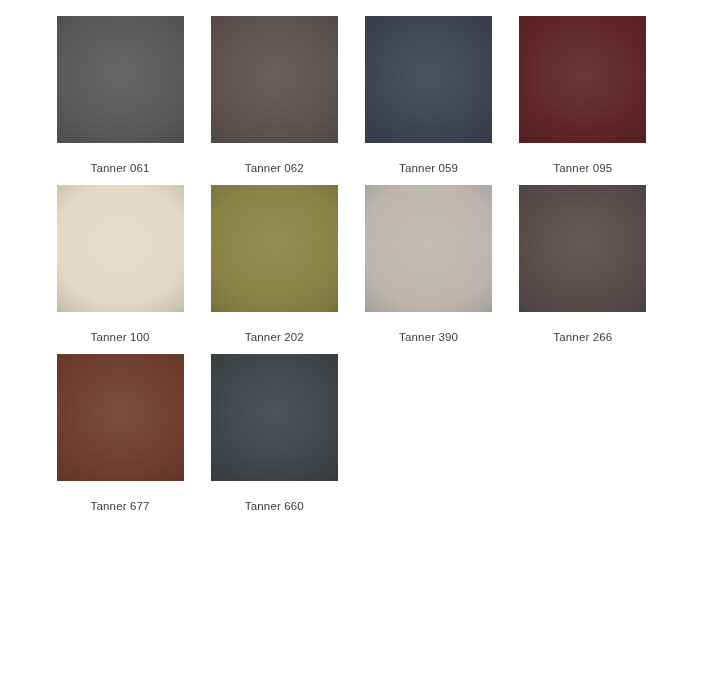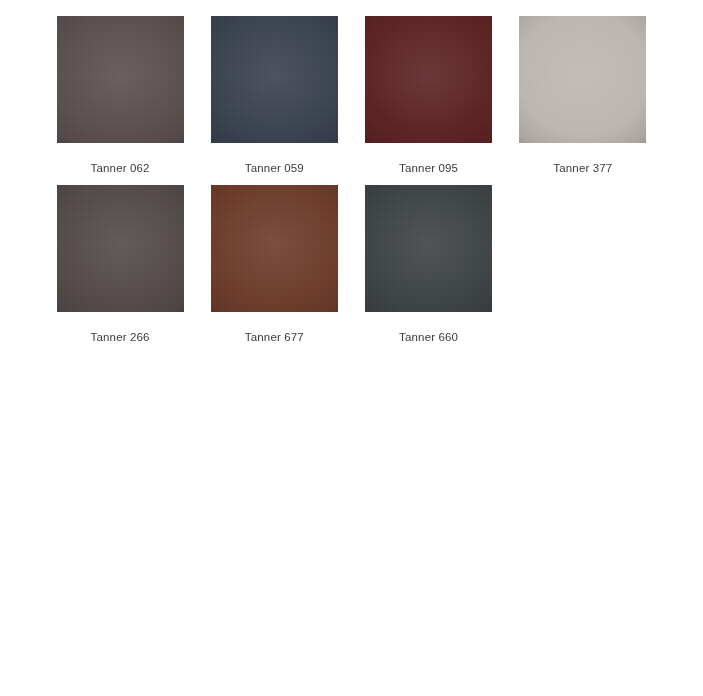--- a/index.html
+++ b/index.html
@@ -108,20 +108,27 @@
     letter-spacing: 0.15px;
     white-space: nowrap;
   }
 </style>
 </head>
 <body>
 
 <div id="swatch-gallery">
   <div class="swatch-grid">
 
+    <div class="swatch-cell">
+      <div class="swatch-chip" style="background-color: rgb(88, 88, 88);">
+        <div class="grain"></div>
+        <div class="vignette"></div>
+      </div>
+      <div class="swatch-label">Tanner 061</div>
+    </div>
 
     <div class="swatch-cell">
       <div class="swatch-chip" style="background-color: rgb(92, 80, 79);">
         <div class="grain"></div>
         <div class="vignette"></div>
       </div>
       <div class="swatch-label">Tanner 062</div>
     </div>
 
 
@@ -134,30 +141,44 @@
     </div>
 
     <div class="swatch-cell">
       <div class="swatch-chip" style="background-color: rgb(94, 35, 36);">
         <div class="grain"></div>
         <div class="vignette"></div>
       </div>
       <div class="swatch-label">Tanner 095</div>
     </div>
 
-
-
-
+    <div class="swatch-cell">
+      <div class="swatch-chip" style="background-color: rgb(228, 220, 199);">
+        <div class="grain"></div>
+        <div class="vignette"></div>
+      </div>
+      <div class="swatch-label">Tanner 100</div>
+    </div>
+
+
+
+    <div class="swatch-cell">
+      <div class="swatch-chip" style="background-color: rgb(138, 130, 68);">
+        <div class="grain"></div>
+        <div class="vignette"></div>
+      </div>
+      <div class="swatch-label">Tanner 202</div>
+    </div>
 
     <div class="swatch-cell">
       <div class="swatch-chip" style="background-color: rgb(191, 184, 178);">
         <div class="grain"></div>
         <div class="vignette"></div>
       </div>
-      <div class="swatch-label">Tanner 377</div>
+      <div class="swatch-label">Tanner 390</div>
     </div>
 
     <div class="swatch-cell">
       <div class="swatch-chip" style="background-color: rgb(84, 75, 73);">
         <div class="grain"></div>
         <div class="vignette"></div>
       </div>
       <div class="swatch-label">Tanner 266</div>
     </div>
 

